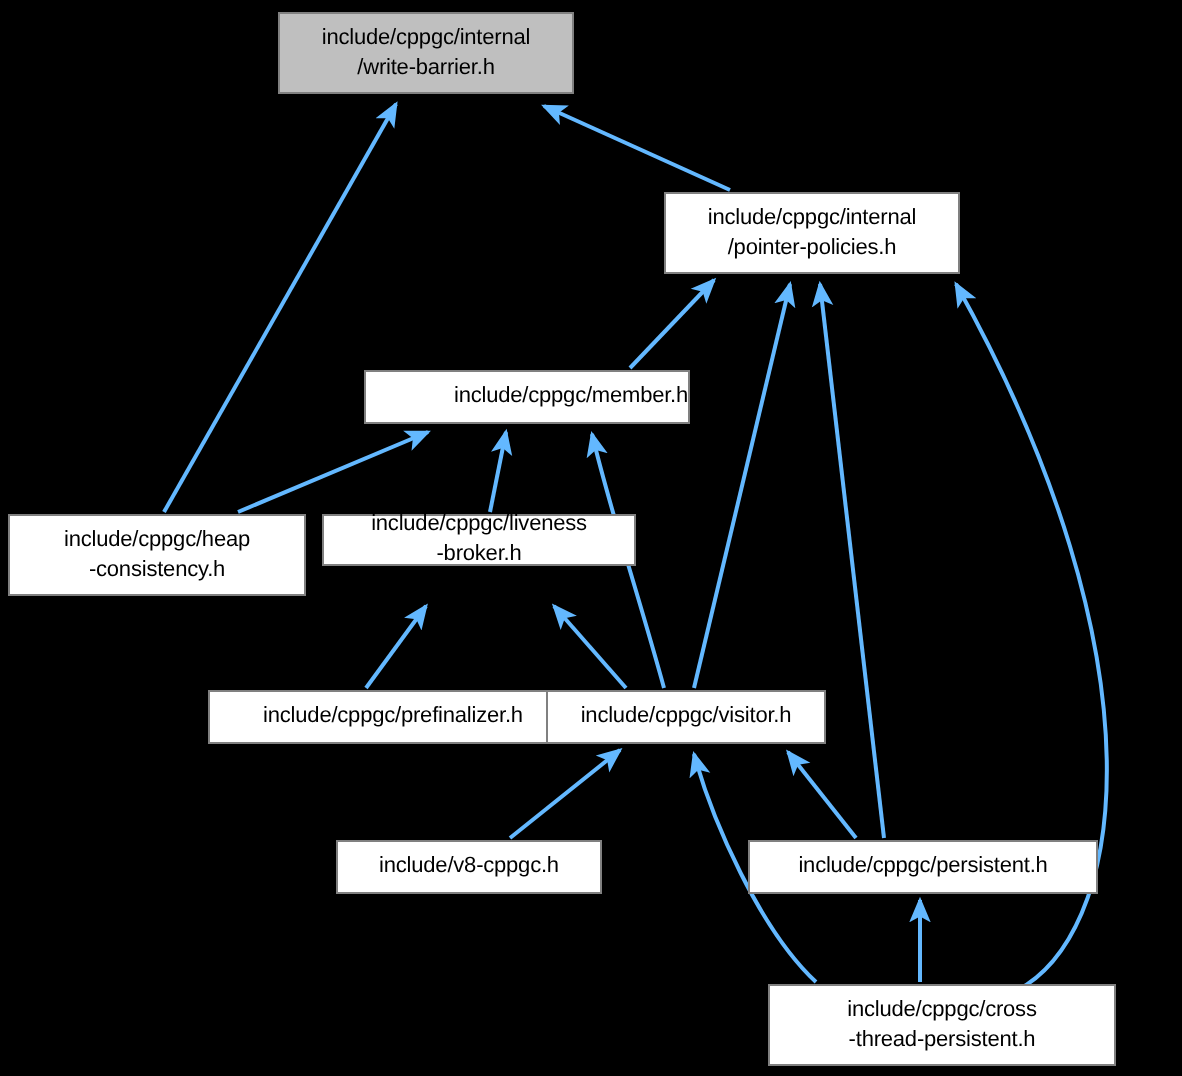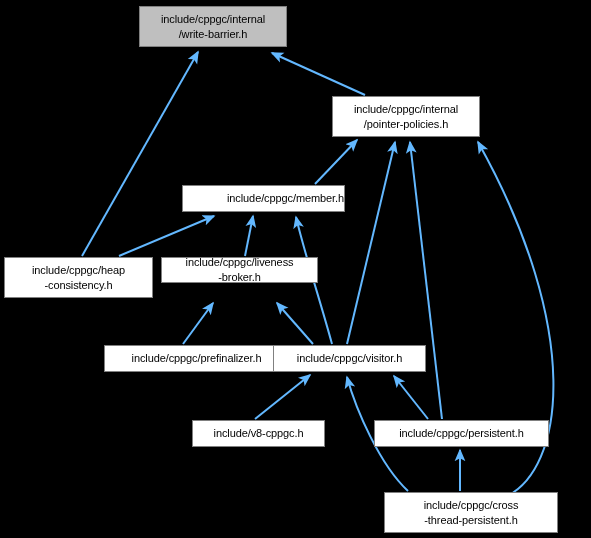--- a/index.html
+++ b/index.html
@@ -82,19 +82,19 @@
       <div class="node root" style="left: 139px; top: 6px; width: 148px; height: 41px;"><span class="node-label">include/cppgc/internal
 /write-barrier.h</span></div>
       <div class="node" style="left: 332px; top: 96px; width: 148px; height: 41px;"><span class="node-label">include/cppgc/internal
 /pointer-policies.h</span></div>
       <div class="node" style="left: 182px; top: 185px; width: 163px; height: 27px; padding-left: 40px;"><span class="node-label">include/cppgc/member.h</span></div>
       <div class="node" style="left: 4px; top: 257px; width: 149px; height: 41px;"><span class="node-label">include/cppgc/heap
 -consistency.h</span></div>
       <div class="node" style="left: 161px; top: 257px; width: 157px; height: 26px;"><span class="node-label">include/cppgc/liveness
 -broker.h</span></div>
       <div class="node" style="left: 68px; top: 345px; width: 185px; height: 27px; margin-left: 36px;"><span class="node-label">include/cppgc/prefinalizer.h</span></div>
-      <div class="node" style="left: 273px; top: 345px; width: 153px; height: 27px; text-align: center;"><span class="node-label">include/cppgc/visitor.h</span></div>
-      <div class="node" style="left: 168px; top: 420px; width: 133px; height: 27px; margin-left: 24px;"><span class="node-label">include/v8-cppgc.h</span></div>
+      <div class="node" style="left: 273px; top: 345px; width: 140px; height: 27px; text-align: center;"><span class="node-label">include/cppgc/visitor.h</span></div>
+      <div class="node" style="left: 168px; top: 420px; width: 133px; height: 27px;"><span class="node-label">include/v8-cppgc.h</span></div>
       <div class="node" style="left: 374px; top: 420px; width: 175px; height: 27px;"><span class="node-label">include/cppgc/persistent.h</span></div>
       <div class="node" style="left: 384px; top: 492px; width: 174px; height: 41px;"><span class="node-label">include/cppgc/cross
 -thread-persistent.h</span></div>
     </div>
 </div>
 
 </body></html>

